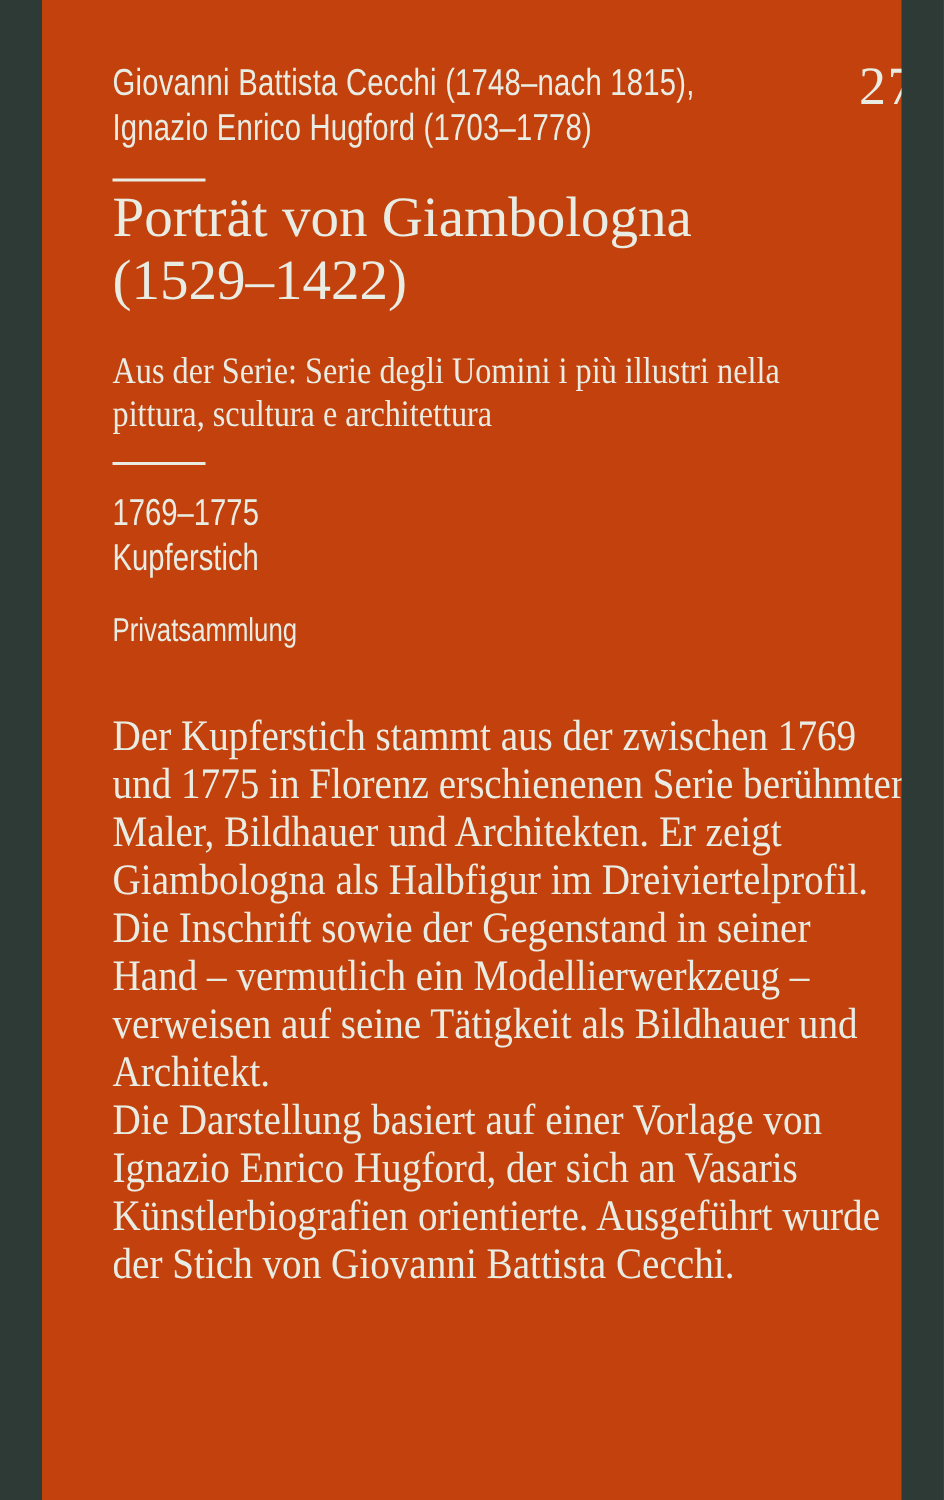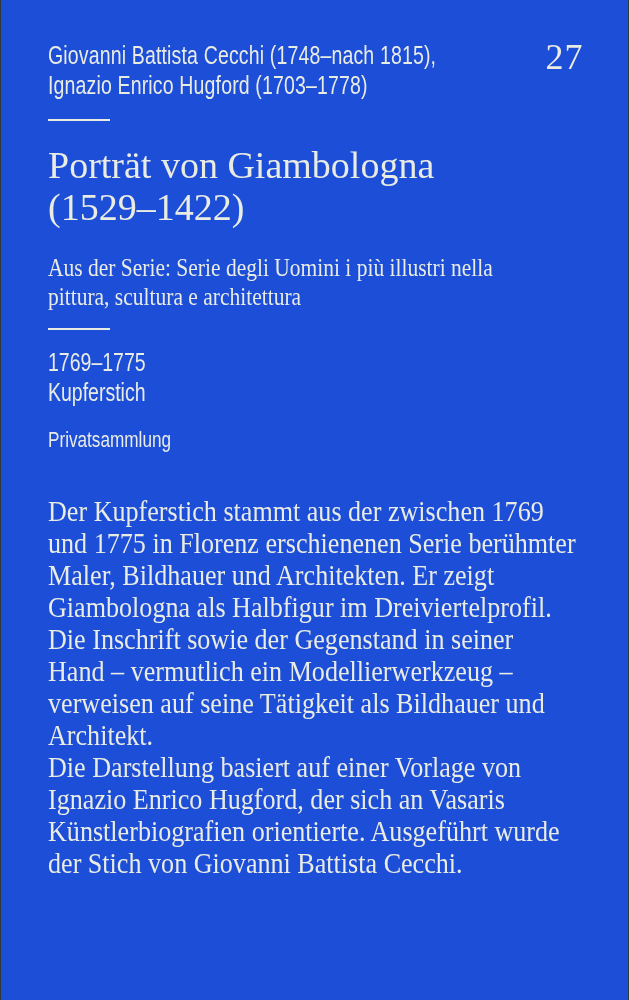--- a/index.html
+++ b/index.html
@@ -2,24 +2,24 @@
 <html lang="de"><head>
 <meta charset="utf-8">
 <style>
   html, body {
     margin: 0;
     padding: 0;
     background: #2e3a35;
   }
   .plate {
     position: relative;
-    width: 627px;
+    width: 573px;
     height: 1000px;
     margin: 0 auto;
-    background: #1d4ed8;
+    background: #c2410c;
     color: #E9ECE3;
     overflow: hidden;
     box-sizing: border-box;
     padding: 40px 47px 0 47px;
   }
   .serif { font-family: "Liberation Serif", serif; }
   .sans  { font-family: "Liberation Sans", sans-serif; }
 
   
   .squeeze-sans  { transform: scaleX(0.78); transform-origin: 0 0; }
@@ -47,21 +47,21 @@
     width: 62px;
     height: 2px;
     background: #E9ECE3;
     border: none;
     margin: 0;
   }
   .rule-top    { margin-top: 19px; }
   .rule-middle { margin-top: 17px; }
 
   .title-block {
-    margin-top: 23px;
+    margin-top: 3px;
     font-size: 38px;
     line-height: 42px;
     font-weight: normal;
     white-space: nowrap;
   }
   .series-block {
     margin-top: 9px;
     font-size: 25px;
     line-height: 29px;
     white-space: nowrap;

